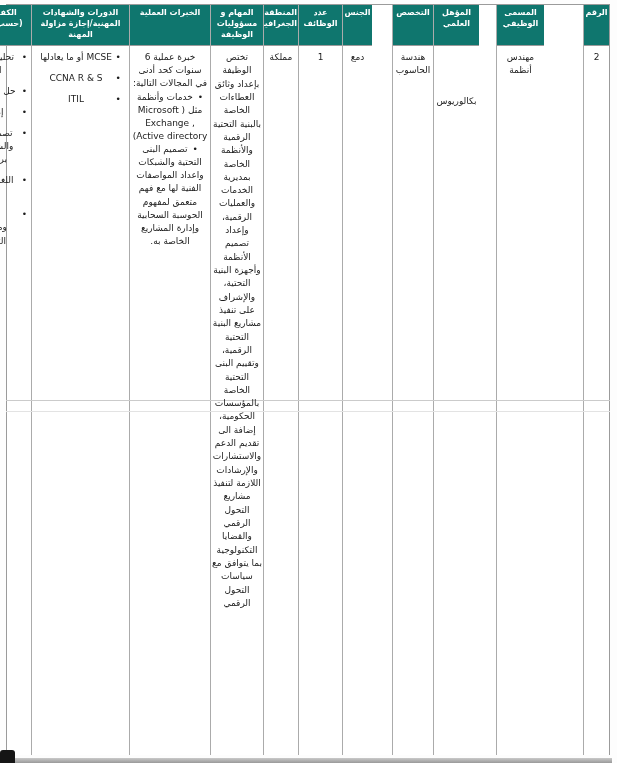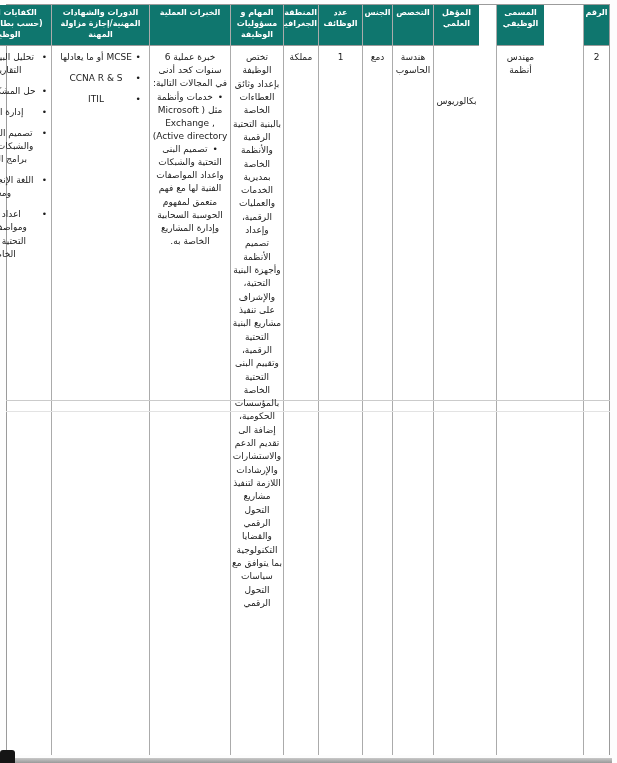--- a/index.html
+++ b/index.html
@@ -17,21 +17,21 @@
     display:flex;direction:rtl;
     border:1px solid #9b9b9b;border-bottom:none;
     background:#fff;
     box-sizing:border-box;
   }
   .col{flex:0 0 auto;display:flex;flex-direction:column;box-sizing:border-box;border-left:1px solid #ababab;}
   .col:last-child{border-left:none;}
   .col-number{width:26px;margin-left:39px;}
   .col-job_title{width:48px;margin-left:17px;}
   .col-qualification{width:46px;gap:44px;}
-  .col-specialization{width:41px;}
+  .col-specialization{width:41px;margin-left:20px;}
   .col-gender{width:30px;}
   .col-positions{width:44px;}
   .col-region{width:35px;}
   .col-duties{width:53px;justify-content:flex-end;}
   .col-experience{width:81px;}
   .col-certifications{width:98px;align-items:center;}
   .col-competencies{width:100px;}
   .hcell{
     height:41px;box-sizing:border-box;
     background:#0f766e;color:#ffffff;

